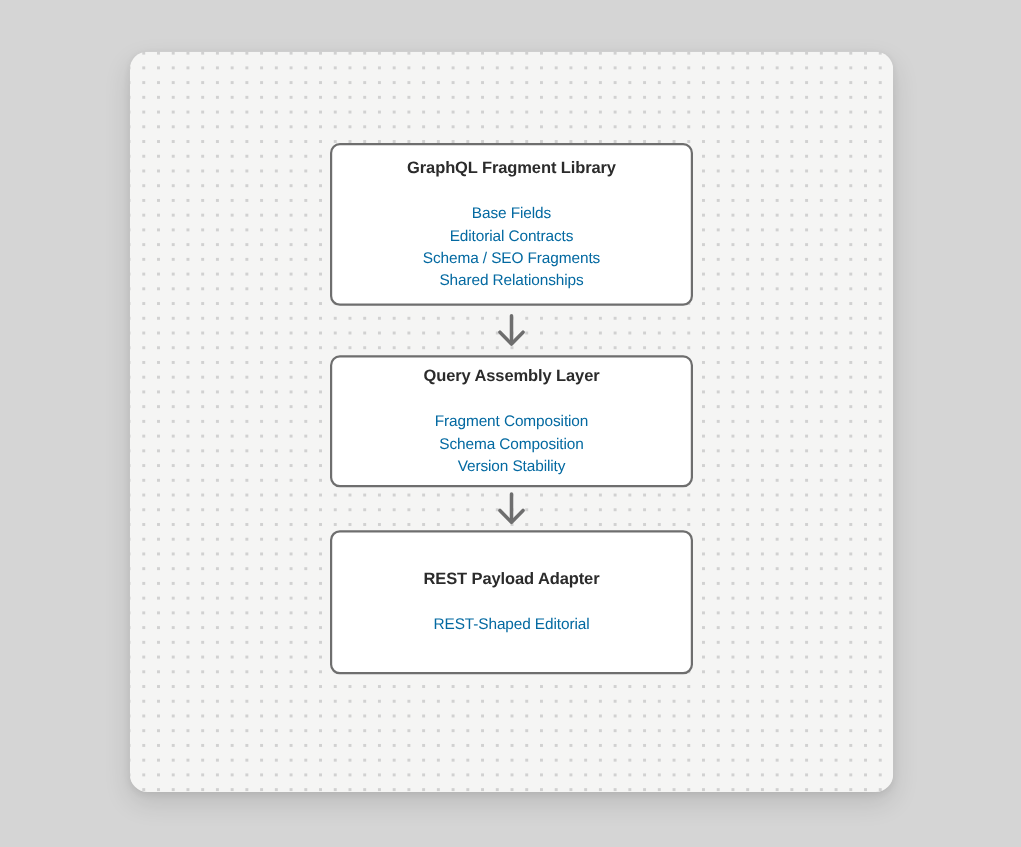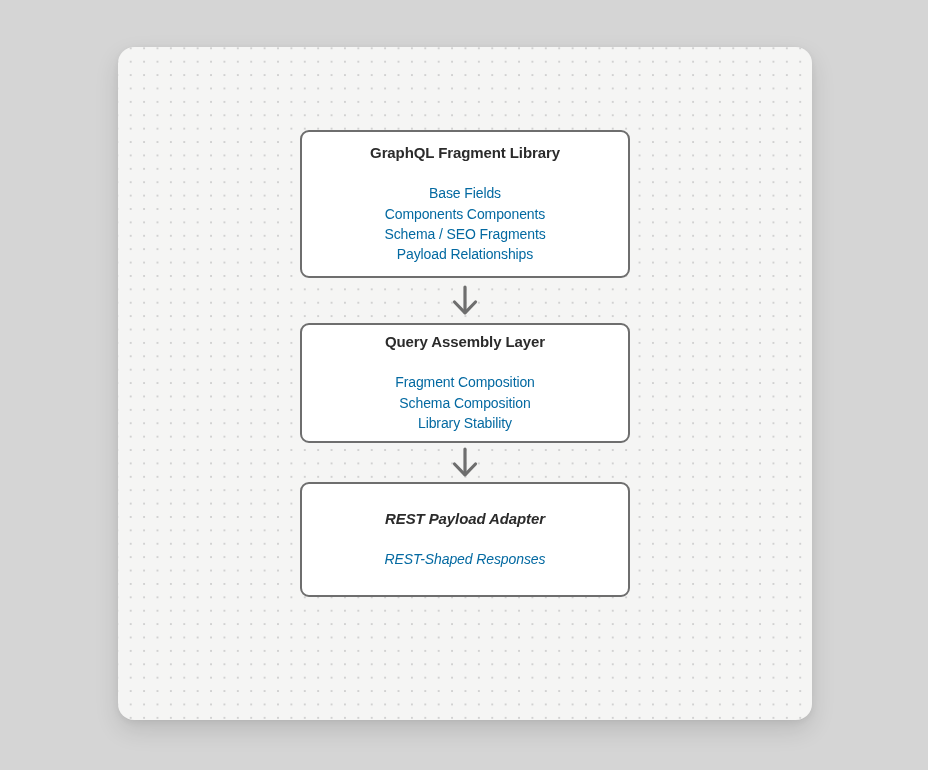--- a/index.html
+++ b/index.html
@@ -51,21 +51,21 @@
     border-radius: 9px;
     display: flex;
     flex-direction: column;
     justify-content: center;
     align-items: center;
     text-align: center;
   }
 
   .node-1 { height: 148px; }
   .node-2 { height: 120px; }
-  .node-3 { height: 115px; font-style: italic; }
+  .node-3 { height: 131px; }
 
   .node-title {
     font-size: 15px;
     line-height: 20px;
     font-weight: 700;
     color: #2b2b2b;
     margin: 0 0 20px 0;
     letter-spacing: -0.1px;
   }
 
@@ -93,51 +93,51 @@
 <body>
 
 <div class="canvas">
   <div class="card">
     <div class="flow">
 
       <div class="node node-1">
         <div class="node-title">GraphQL Fragment Library</div>
         <div class="node-items">
           <div class="node-item">Base Fields</div>
-          <div class="node-item">Components Components</div>
+          <div class="node-item">Editorial Contracts</div>
           <div class="node-item">Schema / SEO Fragments</div>
-          <div class="node-item">Payload Relationships</div>
+          <div class="node-item">Shared Relationships</div>
         </div>
       </div>
 
       <div class="arrow-wrap arrow-wrap-1">
         <svg class="arrow-svg" width="30" height="33" viewBox="0 0 30 33" fill="none" xmlns="http://www.w3.org/2000/svg">
           <path d="M15 3 L15 28" stroke="#6e6e6e" stroke-width="3.2" stroke-linecap="round"></path>
           <path d="M4.5 18 L15 28.8 L25.5 18" stroke="#6e6e6e" stroke-width="3.2" stroke-linecap="round" stroke-linejoin="round" fill="none"></path>
         </svg>
       </div>
 
       <div class="node node-2">
         <div class="node-title">Query Assembly Layer</div>
         <div class="node-items">
           <div class="node-item">Fragment Composition</div>
           <div class="node-item">Schema Composition</div>
-          <div class="node-item">Library Stability</div>
+          <div class="node-item">Version Stability</div>
         </div>
       </div>
 
       <div class="arrow-wrap arrow-wrap-2">
         <svg class="arrow-svg" width="30" height="33" viewBox="0 0 30 33" fill="none" xmlns="http://www.w3.org/2000/svg">
           <path d="M15 3 L15 28" stroke="#6e6e6e" stroke-width="3.2" stroke-linecap="round"></path>
           <path d="M4.5 18 L15 28.8 L25.5 18" stroke="#6e6e6e" stroke-width="3.2" stroke-linecap="round" stroke-linejoin="round" fill="none"></path>
         </svg>
       </div>
 
       <div class="node node-3">
         <div class="node-title">REST Payload Adapter</div>
         <div class="node-items">
-          <div class="node-item">REST-Shaped Responses</div>
+          <div class="node-item">REST-Shaped Editorial</div>
         </div>
       </div>
 
     </div>
   </div>
 </div>
 
 </body></html>

